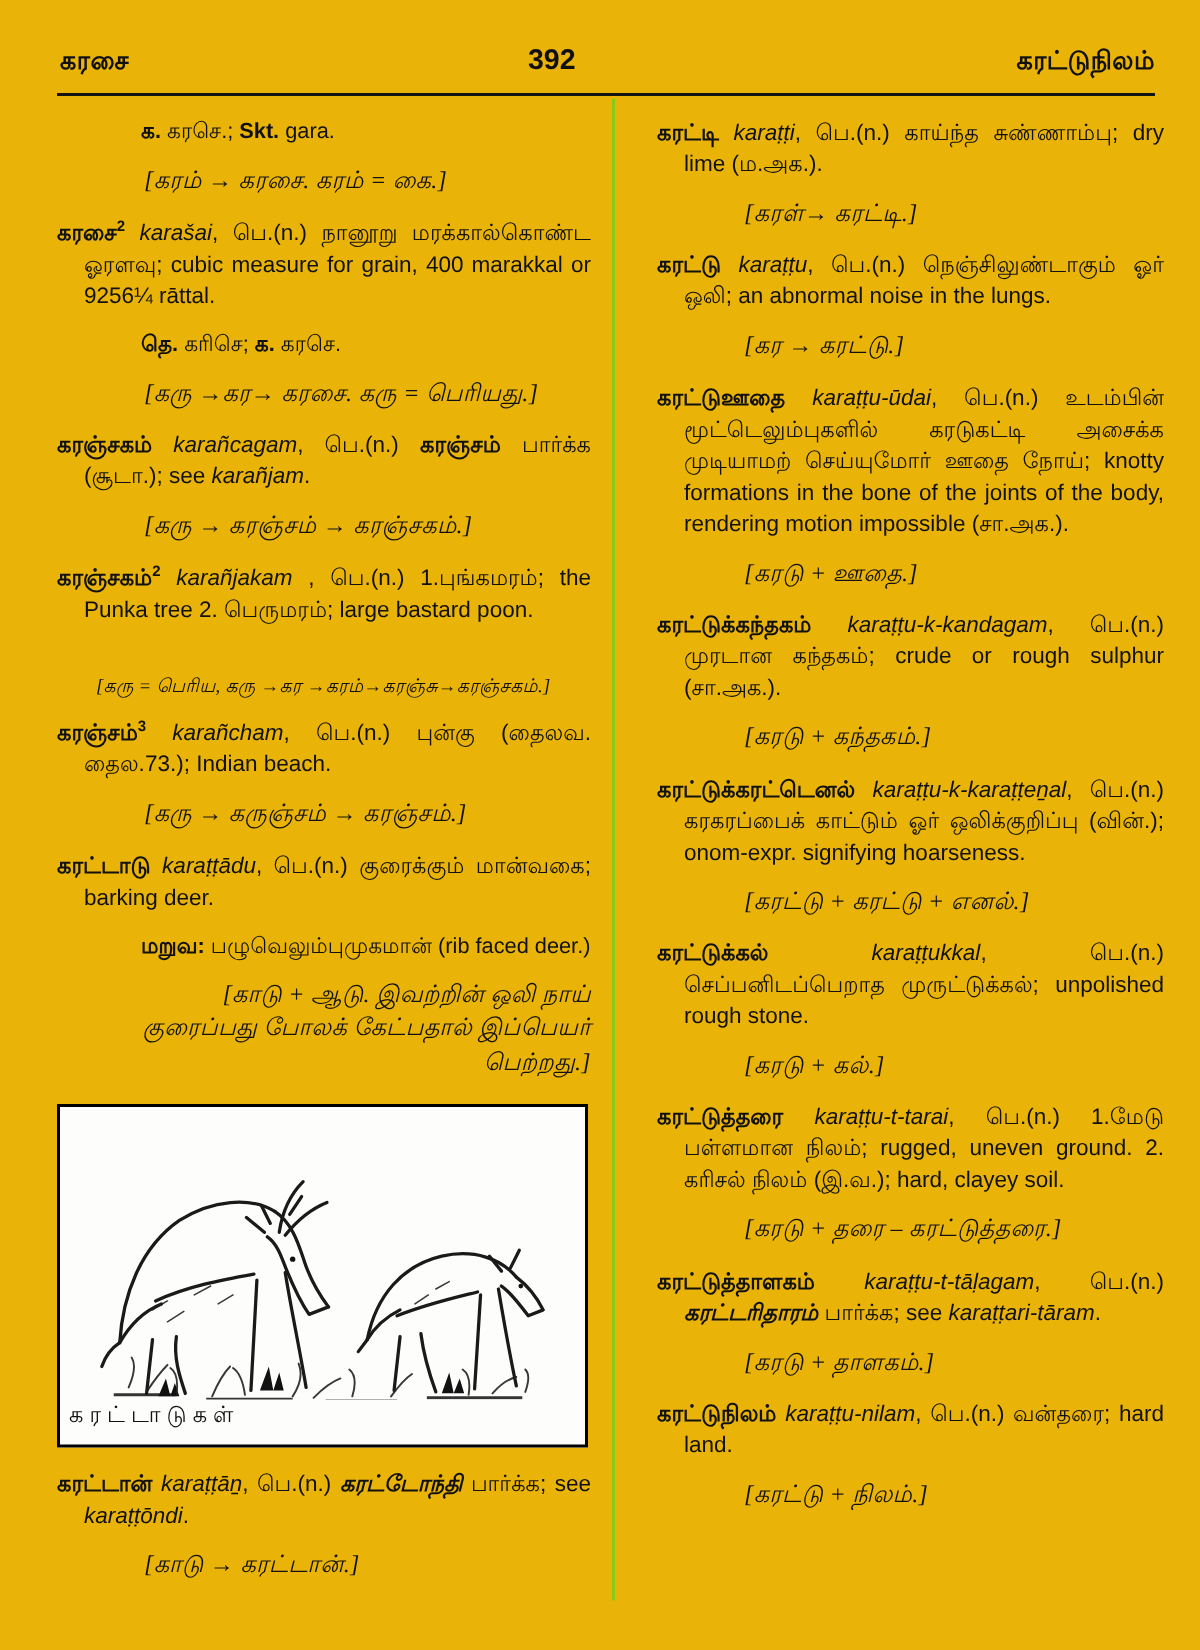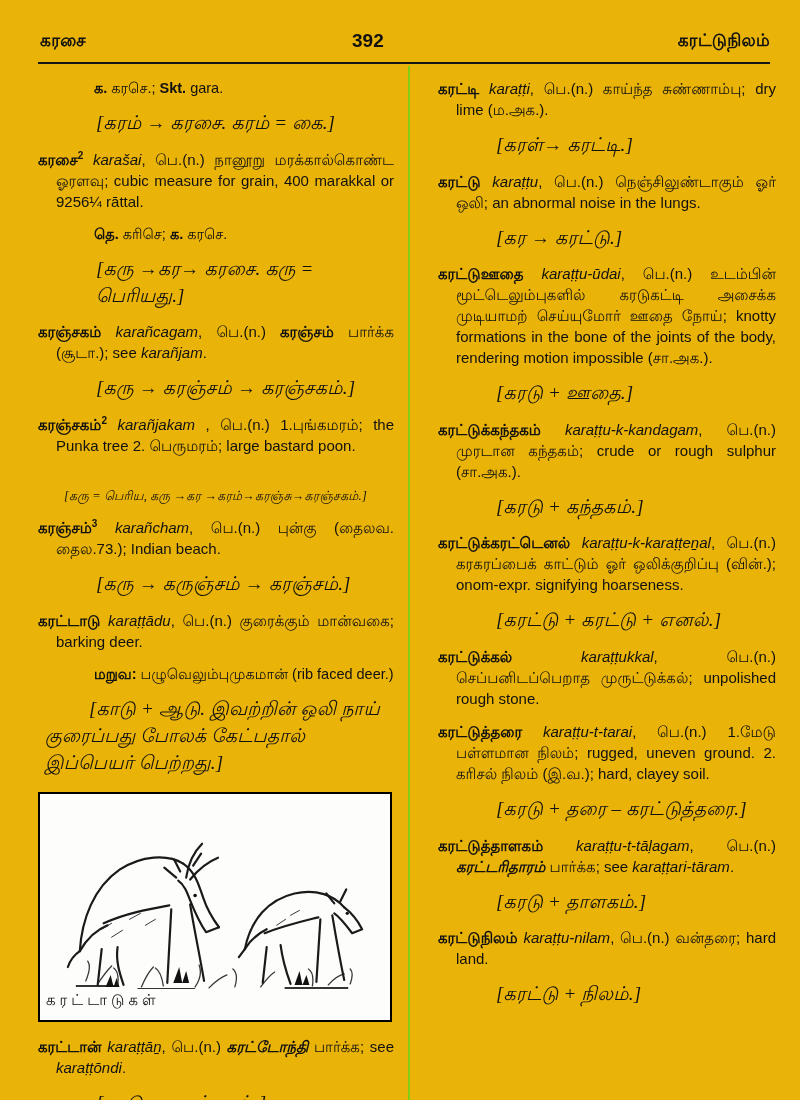--- a/index.html
+++ b/index.html
@@ -37,26 +37,26 @@
     border-right:2px solid #84cc16;
   }
   .col-right{flex:1;padding-left:28px;}
   
   .blk{margin:12px 0;font-size:15px;line-height:1.4;}
   .entry{padding-left:18px;text-indent:-18px;text-align:justify;}
   .cont{margin-left:56px;font-size:14.5px;}
   .etym,.etym2,.etymw{
     font-style:italic;
     font-family:"Liberation Serif","DejaVu Serif",serif;
-    font-size:19px;
+    font-size:16px;
     letter-spacing:.2px;
   }
   .etym{margin-left:58px;}
   .etym2{margin-left:26px;font-size:12.5px;margin-top:32px;}
-  .etymw{margin-left:7px;text-indent:44px;}
+  .etymw{margin-left:20px;text-indent:44px;text-align:right;}
   .rb{font-weight:700;}
   .ri{font-style:italic;}
   .rbi{font-weight:700;font-style:italic;}
   .blk sup{font-size:10px;font-weight:700;line-height:0;}
   
   .figure{
     margin:16px 2px 14px 0;
     border:2.5px solid #000;
     padding:10px 6px 2px;
     background:#fdfdfc;
@@ -154,20 +154,21 @@
         <p class="blk etym"><span>[கரள்→ கரட்டி.]</span></p>
         <p class="blk entry"><span class="rb">கரட்டு</span><span> </span><span class="ri">karaṭṭu</span><span>, பெ.(n.) நெஞ்சிலுண்டாகும் ஓர் ஒலி; an abnormal noise  in the lungs.</span></p>
         <p class="blk etym"><span>[கர → கரட்டு.]</span></p>
         <p class="blk entry"><span class="rb">கரட்டுஊதை</span><span> </span><span class="ri">karaṭṭu-ūdai</span><span>, பெ.(n.) உடம்பின் மூட்டெலும்புகளில் கரடுகட்டி அசைக்க முடியாமற் செய்யுமோர் ஊதை நோய்; knotty formations in the bone of the joints of the body, rendering motion impossible (சா.அக.).</span></p>
         <p class="blk etym"><span>[கரடு + ஊதை.]</span></p>
         <p class="blk entry"><span class="rb">கரட்டுக்கந்தகம்</span><span> </span><span class="ri">karaṭṭu-k-kandagam</span><span>, பெ.(n.) முரடான கந்தகம்; crude or rough sulphur (சா.அக.).</span></p>
         <p class="blk etym"><span>[கரடு + கந்தகம்.]</span></p>
         <p class="blk entry"><span class="rb">கரட்டுக்கரட்டெனல்</span><span> </span><span class="ri">karaṭṭu-k-karaṭṭeṉal</span><span>, பெ.(n.) கரகரப்பைக் காட்டும் ஓர் ஒலிக்குறிப்பு (வின்.); onom-expr. signifying hoarseness.</span></p>
         <p class="blk etym"><span>[கரட்டு + கரட்டு + எனல்.]</span></p>
         <p class="blk entry"><span class="rb">கரட்டுக்கல்</span><span> </span><span class="ri">karaṭṭukkal</span><span>, பெ.(n.) செப்பனிடப்பெறாத முருட்டுக்கல்; unpolished rough stone.</span></p>
+        <p class="blk etym"><span>[கரடு + கல்.]</span></p>
         <p class="blk entry"><span class="rb">கரட்டுத்தரை</span><span> </span><span class="ri">karaṭṭu-t-tarai</span><span>, பெ.(n.) 1.மேடு பள்ளமான நிலம்; rugged, uneven ground. 2. கரிசல் நிலம் (இ.வ.); hard, clayey soil.</span></p>
         <p class="blk etym"><span>[கரடு + தரை – கரட்டுத்தரை.]</span></p>
         <p class="blk entry"><span class="rb">கரட்டுத்தாளகம்</span><span> </span><span class="ri">karaṭṭu-t-tāḷagam</span><span>, பெ.(n.) </span><span class="rbi">கரட்டரிதாரம்</span><span> பார்க்க; see </span><span class="ri">karaṭṭari-tāram</span><span>.</span></p>
         <p class="blk etym"><span>[கரடு + தாளகம்.]</span></p>
         <p class="blk entry"><span class="rb">கரட்டுநிலம்</span><span> </span><span class="ri">karaṭṭu-nilam</span><span>, பெ.(n.) வன்தரை; hard land.</span></p>
         <p class="blk etym"><span>[கரட்டு + நிலம்.]</span></p>
       </section>
   </main>
 
 </div>

